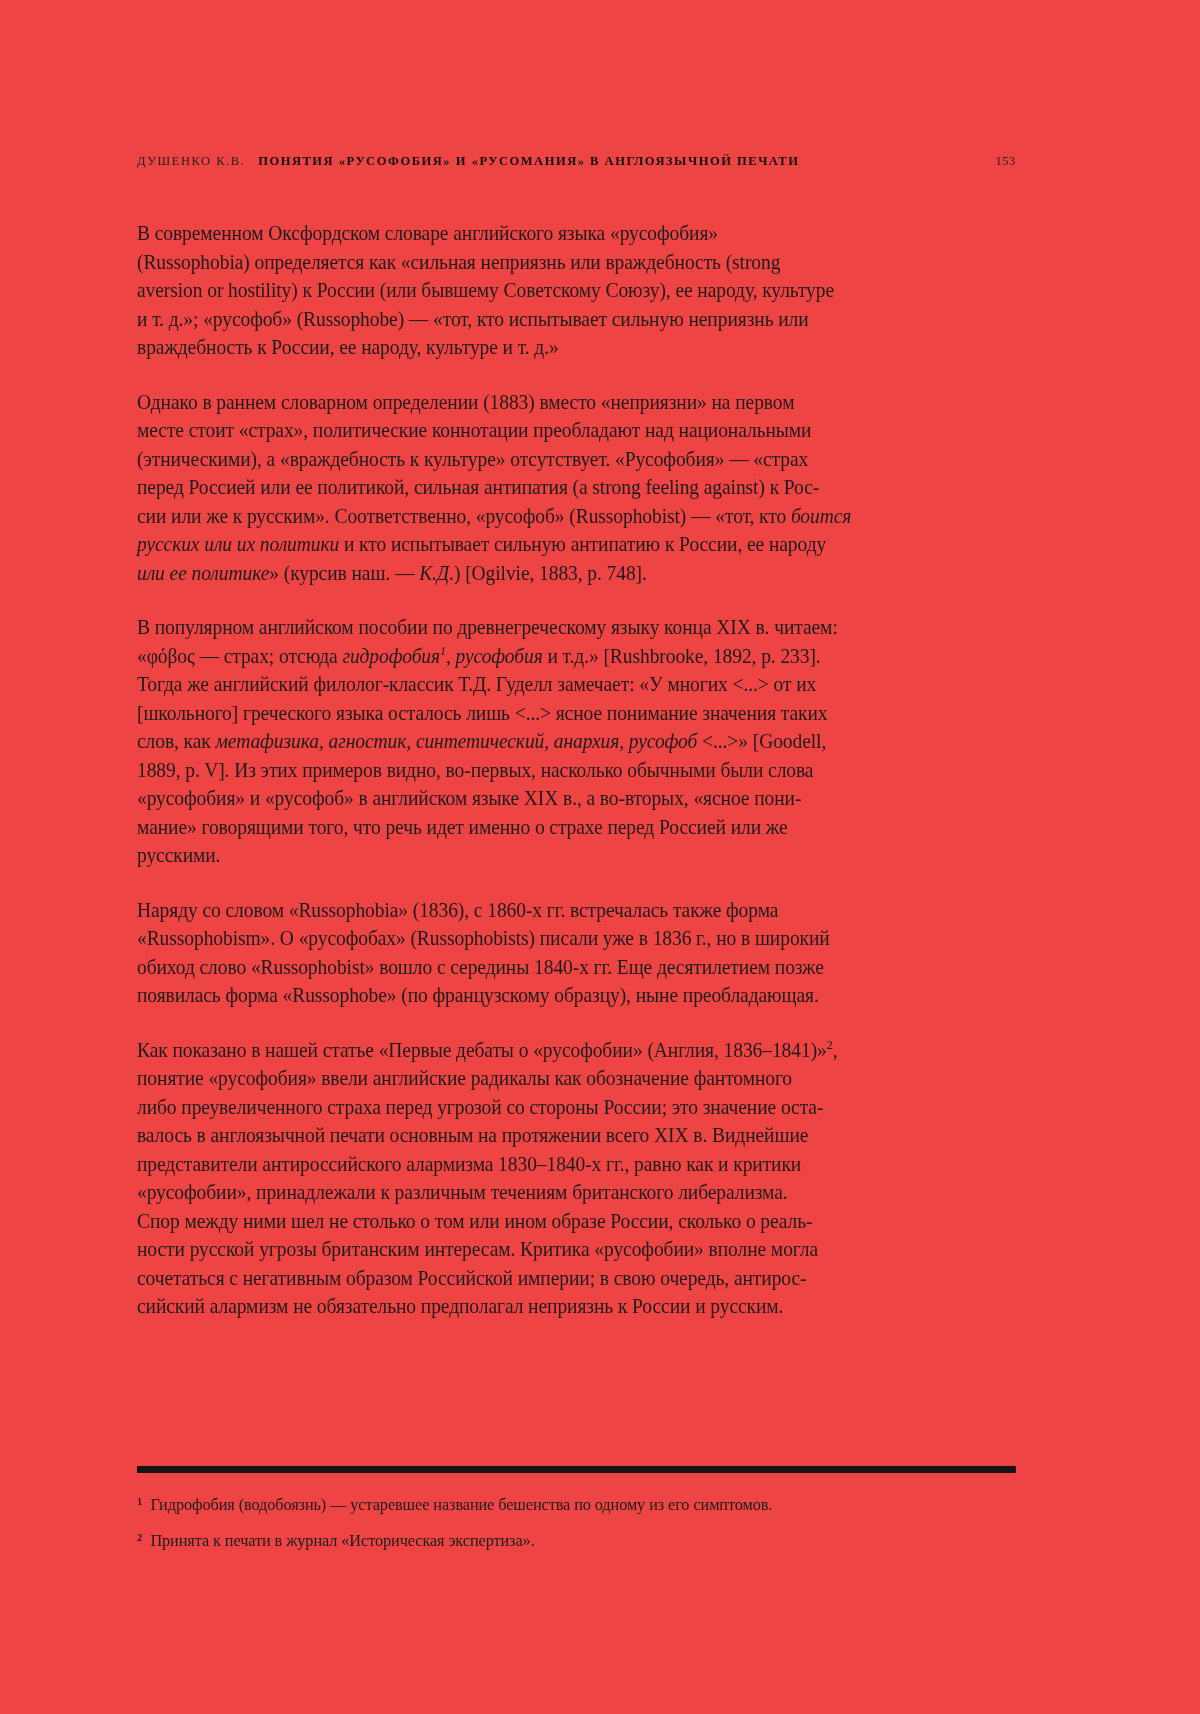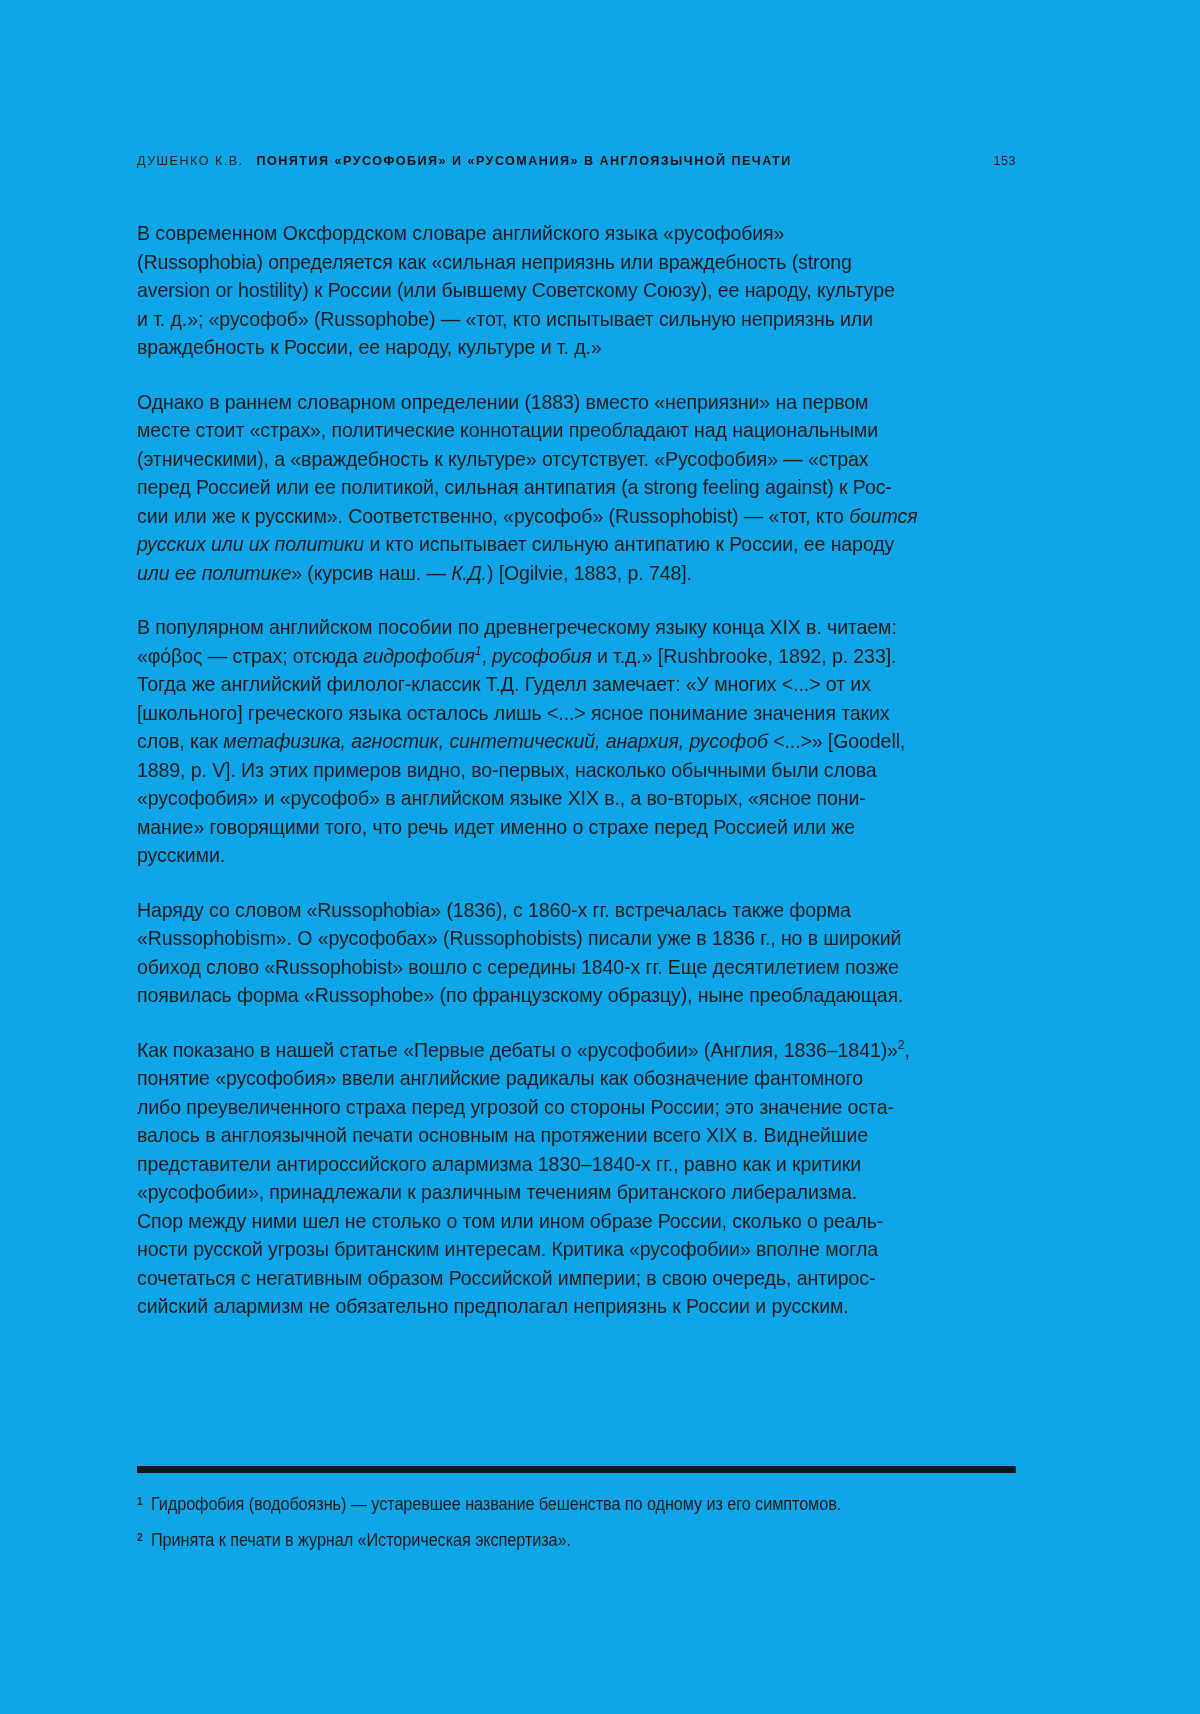--- a/index.html
+++ b/index.html
@@ -1,22 +1,22 @@
 <!DOCTYPE html>
 <html lang="ru"><head>
 <meta charset="utf-8">
 <style>
   html,body{margin:0;padding:0;background:#ffffff;}
   .page{
     position:relative;
     width:1200px;
     height:1714px;
-    background:#0ea5e9;
+    background:#ef4444;
     overflow:hidden;
-    font-family:Liberation Sans, sans-serif;
+    font-family:Liberation Serif, serif;
     color:#1c1c1c;
   }
   .content{
     position:absolute;
     left:137px;
     top:152px;
     width:945px;
     transform:scaleX(0.93);
     transform-origin:0 0;
   }

